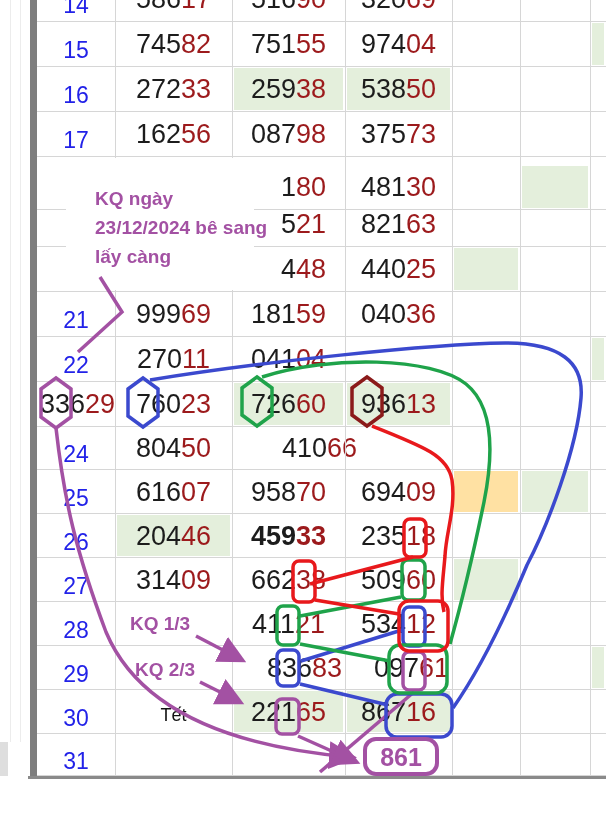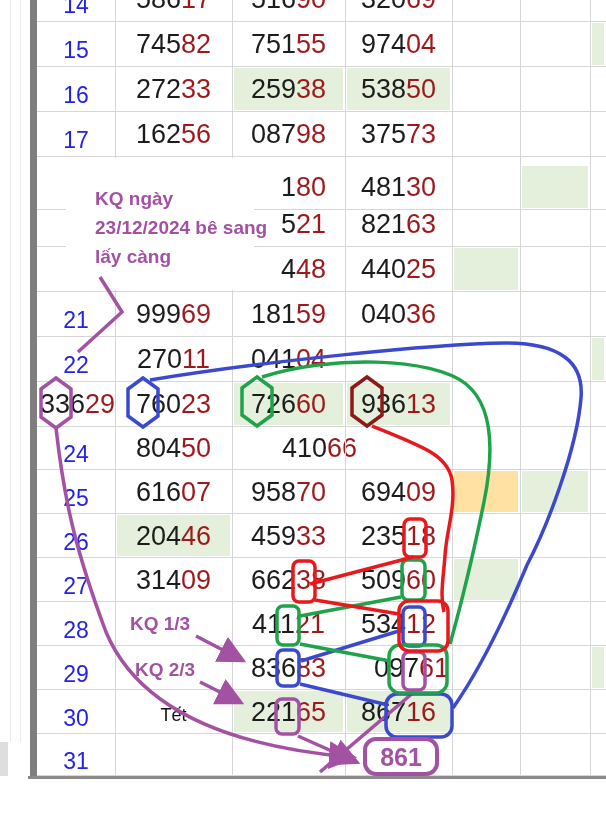--- a/index.html
+++ b/index.html
@@ -131,39 +131,39 @@
         <div class="hl green" style="left: 485px; width: 66px;"></div>
         <div class="rownum" style="left: 0px; width: 78px; line-height: 44px;">25</div>
         <div class="cell" style="left: 78px; width: 117px; line-height: 44px;"><span class="b">616</span><span class="r">07</span></div>
         <div class="cell" style="left: 195px; width: 113px; line-height: 44px;"><span class="b">958</span><span class="r">70</span></div>
         <div class="cell" style="left: 308px; width: 107px; line-height: 44px;"><span class="b">694</span><span class="r">09</span></div>
       </div>
       <div class="trow" style="top: 514px; height: 43px;">
         <div class="hl green" style="left: 80px; width: 113px;"></div>
         <div class="rownum" style="left: 0px; width: 78px; line-height: 44px;">26</div>
         <div class="cell" style="left: 78px; width: 117px; line-height: 44px;"><span class="b">204</span><span class="r">46</span></div>
-        <div class="cell" style="left: 195px; width: 113px; line-height: 44px;"><span class="b">459</span><span class="r">33</span></div>
+        <div class="cell" style="left: 195px; width: 113px; line-height: 44px; font-weight: bold;"><span class="b">459</span><span class="r">33</span></div>
         <div class="cell" style="left: 308px; width: 107px; line-height: 44px;"><span class="b">235</span><span class="r">18</span></div>
       </div>
       <div class="trow" style="top: 558px; height: 43px;">
         <div class="hl green" style="left: 417px; width: 64px;"></div>
         <div class="rownum" style="left: 0px; width: 78px; line-height: 44px;">27</div>
         <div class="cell" style="left: 78px; width: 117px; line-height: 44px;"><span class="b">314</span><span class="r">09</span></div>
         <div class="cell" style="left: 195px; width: 113px; line-height: 44px;"><span class="b">662</span><span class="r">38</span></div>
         <div class="cell" style="left: 308px; width: 107px; line-height: 44px;"><span class="b">509</span><span class="r">60</span></div>
       </div>
       <div class="trow" style="top: 602px; height: 43px;">
         <div class="rownum" style="left: 0px; width: 78px; line-height: 44px;">28</div>
         <div class="cell" style="left: 195px; width: 113px; line-height: 44px;"><span class="b">411</span><span class="r">21</span></div>
         <div class="cell" style="left: 308px; width: 107px; line-height: 44px;"><span class="b">534</span><span class="r">12</span></div>
       </div>
       <div class="trow" style="top: 646px; height: 43px;">
         <div class="hl green" style="left: 555px; width: 12px;"></div>
         <div class="rownum" style="left: 0px; width: 78px; line-height: 44px;">29</div>
-        <div class="cell" style="left: 195px; width: 113px; line-height: 44px;"><span class="b">836</span><span class="r">83</span></div>
+        <div class="cell" style="left: 211px; width: 113px; line-height: 44px;"><span class="b">836</span><span class="r">83</span></div>
         <div class="cell" style="left: 321px; width: 107px; line-height: 44px;"><span class="b">097</span><span class="r">61</span></div>
       </div>
       <div class="trow" style="top: 690px; height: 43px;">
         <div class="hl green" style="left: 197px; width: 109px;"></div>
         <div class="hl green" style="left: 310px; width: 103px;"></div>
         <div class="rownum" style="left: 0px; width: 78px; line-height: 44px;">30</div>
         <div class="cell" style="left: 78px; width: 117px; line-height: 44px;"><span class="plain">Tết</span></div>
         <div class="cell" style="left: 195px; width: 113px; line-height: 44px;"><span class="b">221</span><span class="r">65</span></div>
         <div class="cell" style="left: 308px; width: 107px; line-height: 44px;"><span class="b">867</span><span class="r">16</span></div>
       </div>

